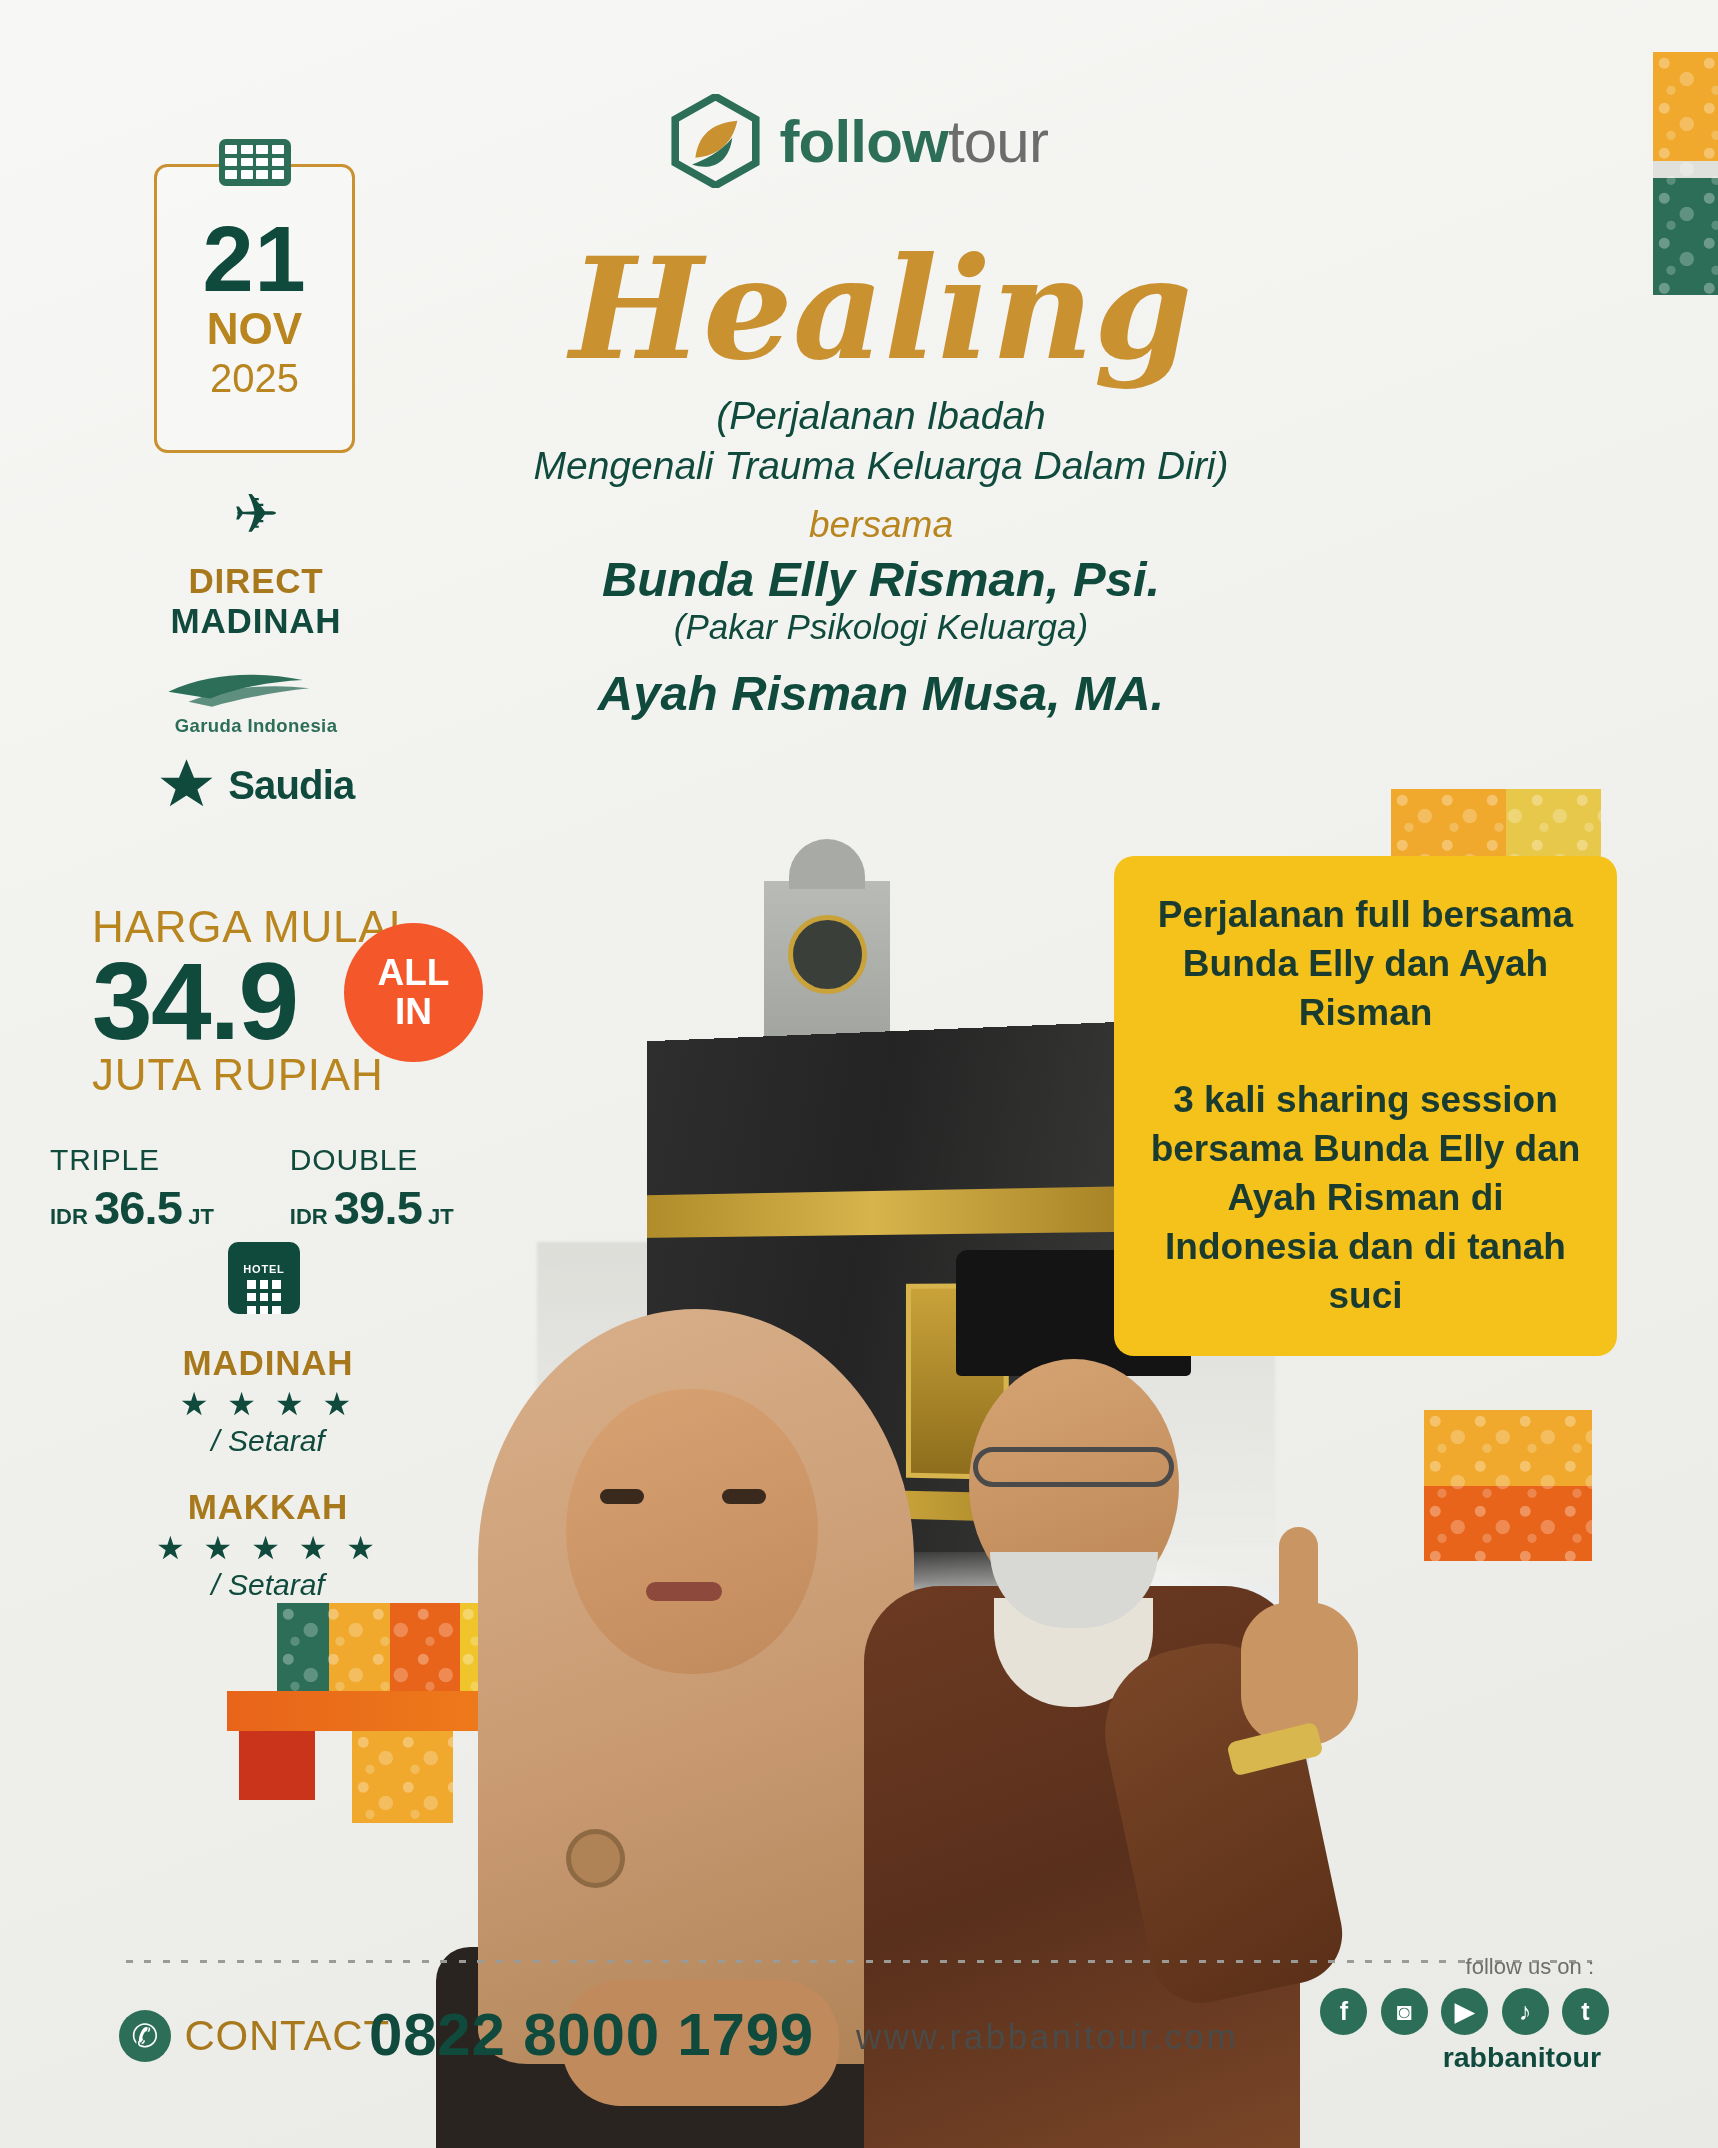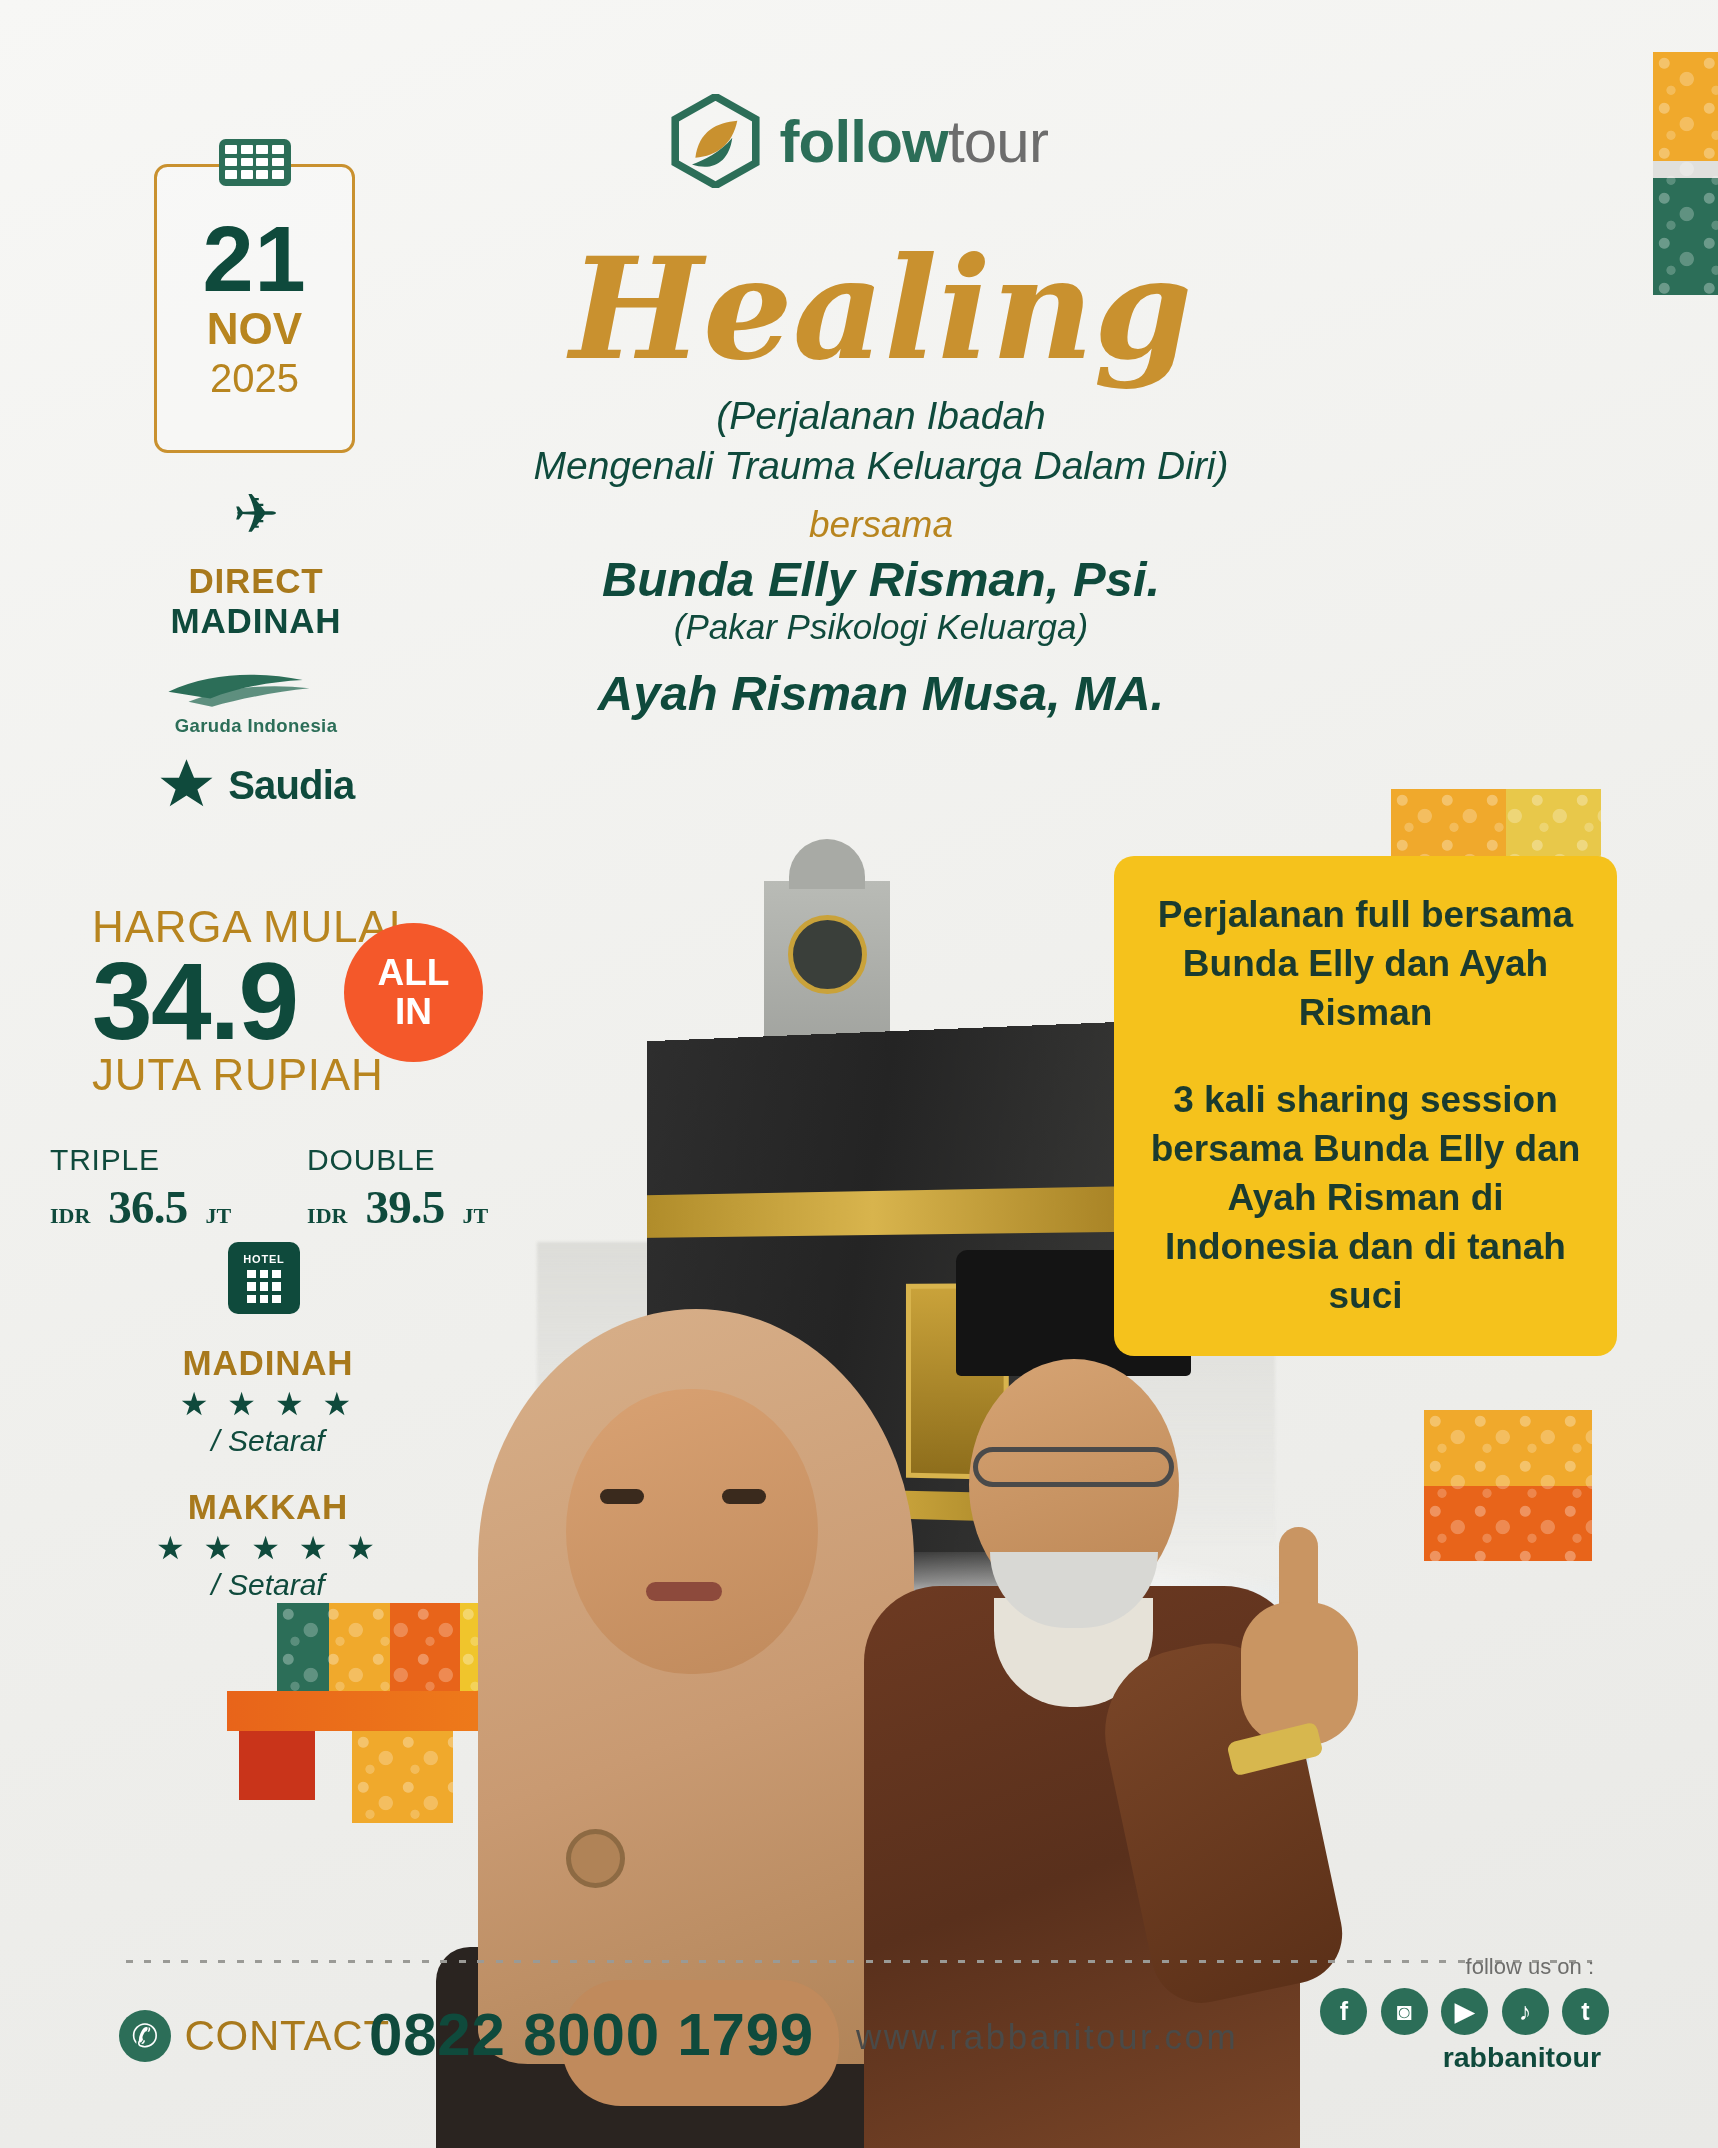--- a/index.html
+++ b/index.html
@@ -97,30 +97,30 @@
   .price-big { font-size: 109px; font-weight: 700; color: #0f4a3c; line-height: .9; letter-spacing: -1.7px; }
   .juta { font-size: 44px; color: #b8851f; letter-spacing: 0.8px; font-weight: 400; }
   .allin {
     position: absolute; left: 252px; top: 21px;
     width: 139px; height: 139px; border-radius: 50%;
     background: #f4582a; color: #fff; display: flex; flex-direction: column;
     align-items: center; justify-content: center; font-weight: 700; font-size: 37px; line-height: 1.05;
   }
   .tiers { position: absolute; left: 50px; top: 1143px; display: flex; gap: 76px; }
   .tier-lbl { font-size: 30px; color: #0f4a3c; font-weight: 500; letter-spacing: 0.8px; }
-  .tier-row { display: flex; align-items: baseline; gap: 18px; margin-top: 3.4px; font-family: Liberation Serif, serif;}
+  .tier-row { display: flex; align-items: baseline; gap: 6px; margin-top: 3.4px;}
   .tier-cur { font-size: 22px; color: #0f4a3c; font-weight: 600; }
   .tier-val { font-size: 47px; color: #0f4a3c; font-weight: 700; letter-spacing: -0.8px;}
   .tier-jt { font-size: 22px; color: #0f4a3c; font-weight: 600; }
 
   
   .hotel-icon {
     position: absolute; left: 228px; top: 1242px; width: 72px; height: 72px;
     background: #0f4a3c; border-radius: 10px; color: #fff;
-    display: flex; flex-direction: column; align-items: center; justify-content: center;
+    display: flex; flex-direction: column; align-items: center; justify-content: flex-end;
   }
   .hotel-icon .hword { font-size: 11px; letter-spacing: 0.8px; font-weight: 700; }
   .hotel-icon .hgrid { display: grid; grid-template-columns: repeat(3, 8.4px); gap: 4.2px; margin-top: 5px; }
   .hotel-icon .hgrid i { width: 8.4px; height: 8.4px; background: #fff; display: block; }
   .hotels { position: absolute; left: 92px; top: 1343px; width: 352px; text-align: center; }
   .hotel-city { font-size: 35px; font-weight: 700; color: #a8791c; letter-spacing: 0.8px; }
   .stars { color: #0f4a3c; font-size: 32px; letter-spacing: 5px; margin-top: 1.7px;}
   .setaraf { font-size: 30px; color: #0f4a3c; font-style: italic; margin-top: 1.7px;}
   .hotel-gap { height: 28.5px; }
 

